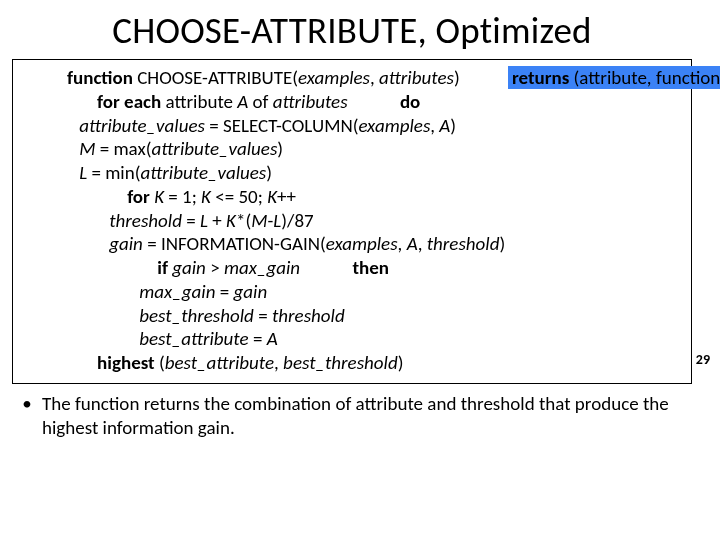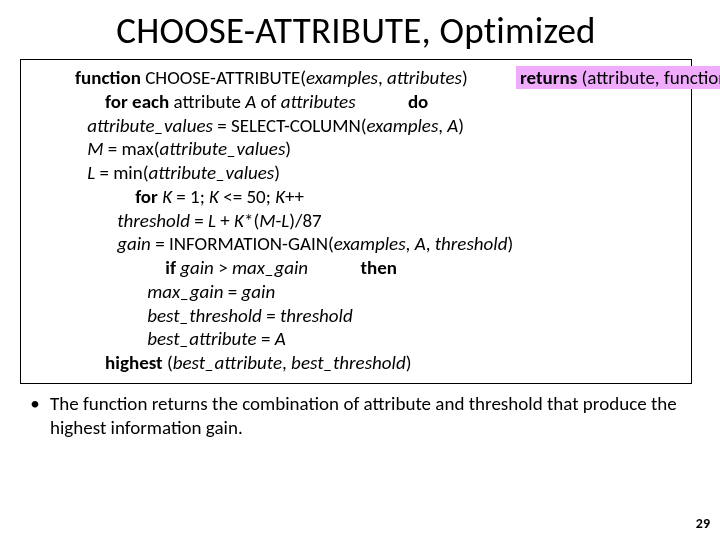--- a/index.html
+++ b/index.html
@@ -8,56 +8,56 @@
     width: 720px;
     height: 540px;
     background: #fff;
     font-family: Calibri, Arial, sans-serif;
     color: #000;
     overflow: hidden;
   }
   .slide {
     position: relative;
     width: 720px;
-    height: 540px;
+    height: 384px;
     box-sizing: border-box;
-    padding: 8px 28px 0 20px;
+    padding: 8px 28px 0 12px;
   }
   .title {
     text-align: center;
     font-size: 37px;
     font-weight: 400;
     margin: 0 0 6px 0;
     letter-spacing: 0.2px;
   }
   .codebox {
     border: 1.5px solid #000;
     padding: 6px 10px 8px 6px;
     font-size: 19px;
     line-height: 1.25;
   }
   .codebox .line { white-space: pre; font-family: Calibri, Arial, sans-serif; }
   .b { font-weight: 700; margin-left: 48px; }
   .i { font-style: italic; }
-  .hl { background: #f0abfc; }
+  .hl { background: #3b82f6; }
   .bullet {
     margin-top: 8px;
     font-size: 19px;
     line-height: 1.25;
     display: flex;
   }
   .bullet .dot {
     width: 30px;
     text-align: center;
     flex: 0 0 30px;
   }
   .pagenum {
     position: absolute;
     right: 10px;
-    bottom: 8px;
+    bottom: 16px;
     font-size: 14px;
     font-weight: 700;
     color: #000;
   }
 </style>
 </head>
 <body>
 
 <div class="slide">
 

